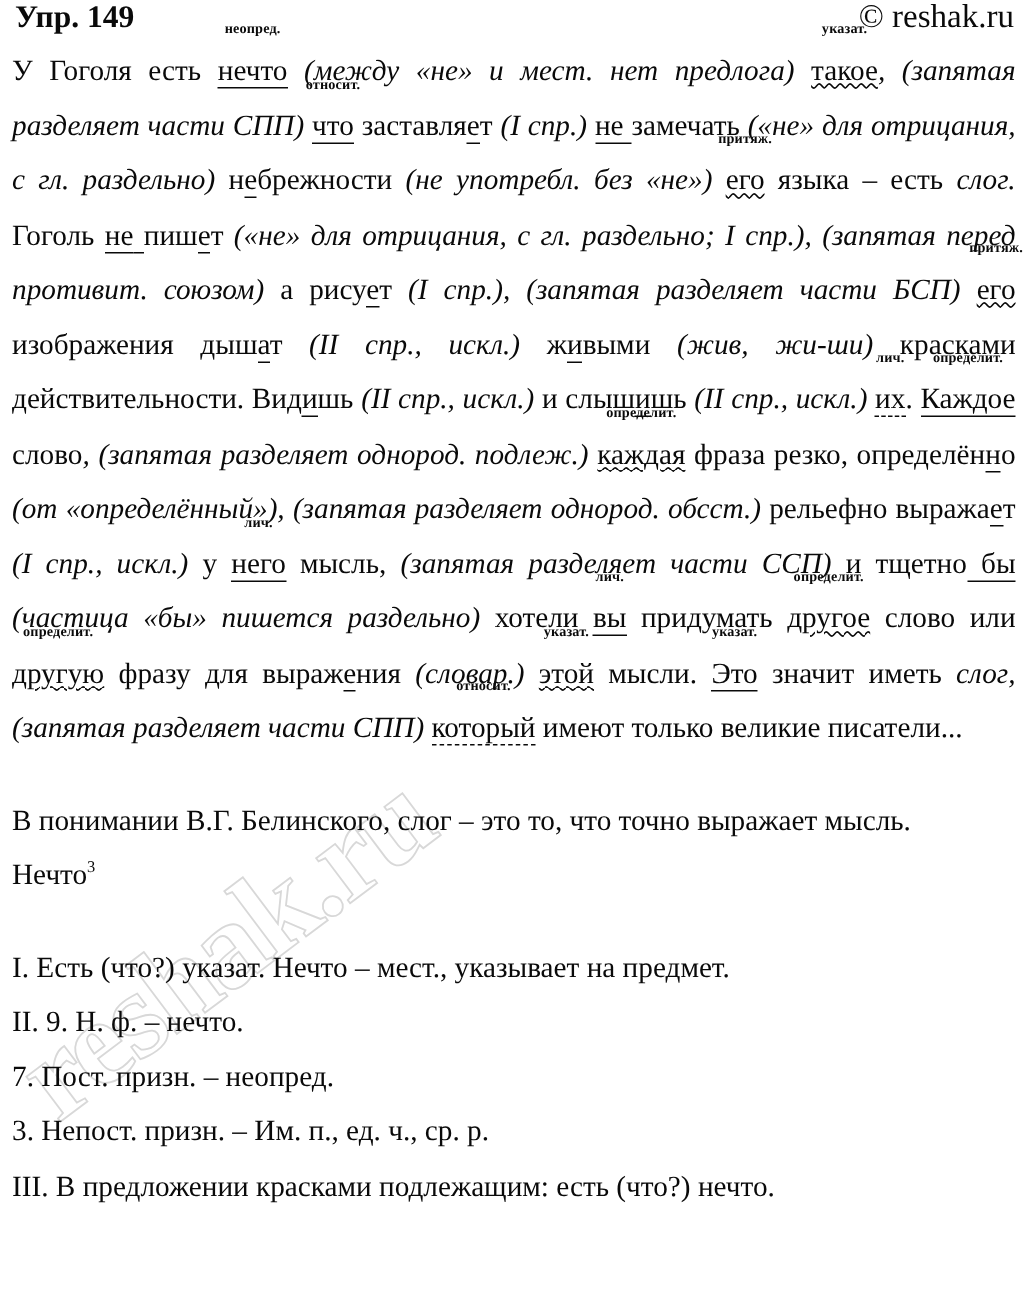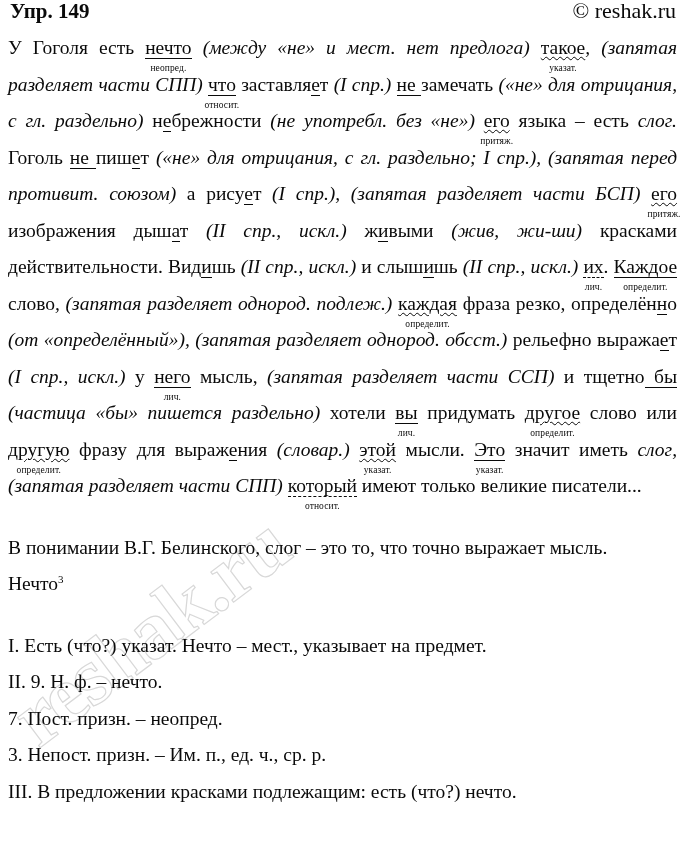--- a/index.html
+++ b/index.html
@@ -84,25 +84,24 @@
     position: relative;
     display: inline-block;
     white-space: nowrap;
   }
   .aw > .lbl {
     position: absolute;
     left: 0;
     top: -15px;
     font-size: 9.5px;
     font-style: normal;
-    font-weight: normal;
+    font-weight: bold;
     line-height: 10px;
     letter-spacing: 0.1px;
     white-space: nowrap;
-    margin-top: 48px;
   }
   .aw.c > .lbl { left: 50%; transform: translateX(-50%); }
 
   
   .u-solid   { border-bottom: 1.6px solid #0a0a0a; }
   .u-dashed  { border-bottom: 1.6px dashed #0a0a0a; }
   .u-wavy    {
     text-decoration: underline;
     text-decoration-style: wavy;
     text-decoration-thickness: 1px;

